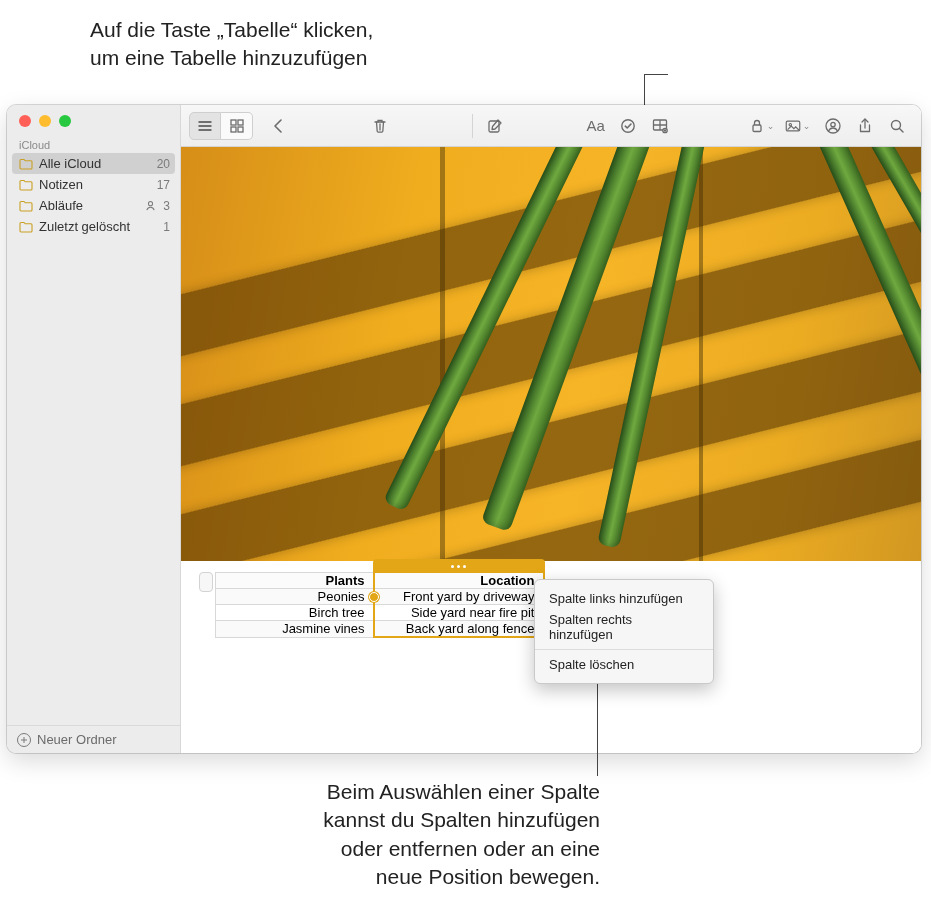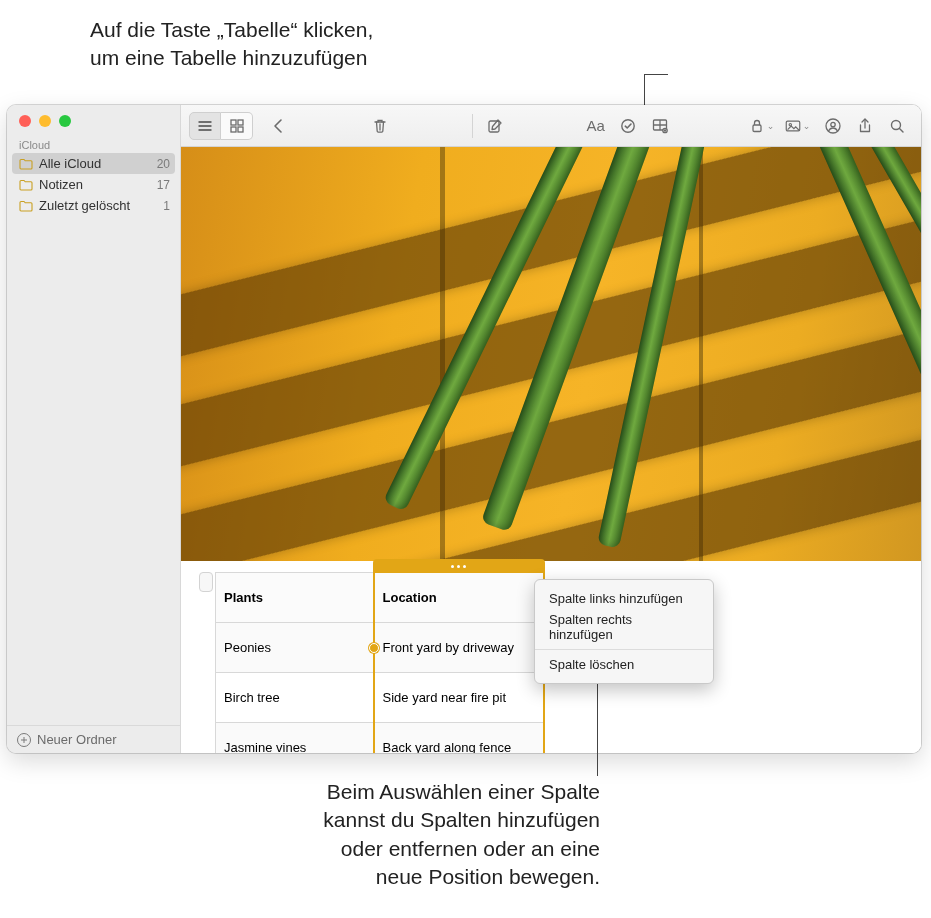--- a/index.html
+++ b/index.html
@@ -224,22 +224,22 @@
     margin-right:2px;
     margin-top:1px;
     background:#f7f7f7;
   }
   .note-table{
     border-collapse:collapse;
     font-size:13px;
   }
   .note-table th, .note-table td{
     border:1px solid #d8d8d8;
-    padding:17px 8px;
-    text-align:left;
+    padding:0 8px;
+    text-align:right;
     background:#fff;
   }
   .note-table th{
     font-weight:600;
     background:#fbfbfb;
   }
   .note-table tr:nth-child(even) td{ background:#fafafa; }
   .note-table .col1{width:158px;}
   .note-table .col2{width:170px; position:relative;}
   .col-selected-head{
@@ -322,20 +322,35 @@
           <span class="count">20</span>
         </div>
         <div class="sidebar-item">
           <span class="folder-icon">
             <svg viewBox="0 0 14 12">
               <path d="M1 2.5A1 1 0 012 1.5h3l1.2 1.3H12a1 1 0 011 1V10a1 1 0 01-1 1H2a1 1 0 01-1-1z" fill="none" stroke="#c9a023" stroke-width="1.1"></path>
             </svg>
           </span>
           <span class="label">Notizen</span>
           <span class="count">17</span>
+        </div>
+        <div class="sidebar-item">
+          <span class="folder-icon">
+            <svg viewBox="0 0 14 12">
+              <path d="M1 2.5A1 1 0 012 1.5h3l1.2 1.3H12a1 1 0 011 1V10a1 1 0 01-1 1H2a1 1 0 01-1-1z" fill="none" stroke="#c9a023" stroke-width="1.1"></path>
+            </svg>
+          </span>
+          <span class="label">Abläufe</span>
+          <span class="share-icn">
+            <svg viewBox="0 0 14 14" width="13" height="13">
+              <circle cx="7" cy="5" r="2.2" fill="none" stroke="currentColor" stroke-width="1.1"></circle>
+              <path d="M3 12c.8-2.3 2.5-3.2 4-3.2s3.2.9 4 3.2" fill="none" stroke="currentColor" stroke-width="1.1"></path>
+            </svg>
+          </span>
+          <span class="count">3</span>
         </div>
         <div class="sidebar-item">
           <span class="folder-icon">
             <svg viewBox="0 0 14 12">
               <path d="M1 2.5A1 1 0 012 1.5h3l1.2 1.3H12a1 1 0 011 1V10a1 1 0 01-1 1H2a1 1 0 01-1-1z" fill="none" stroke="#c9a023" stroke-width="1.1"></path>
             </svg>
           </span>
           <span class="label">Zuletzt gelöscht</span>
           <span class="count">1</span>
         </div>

